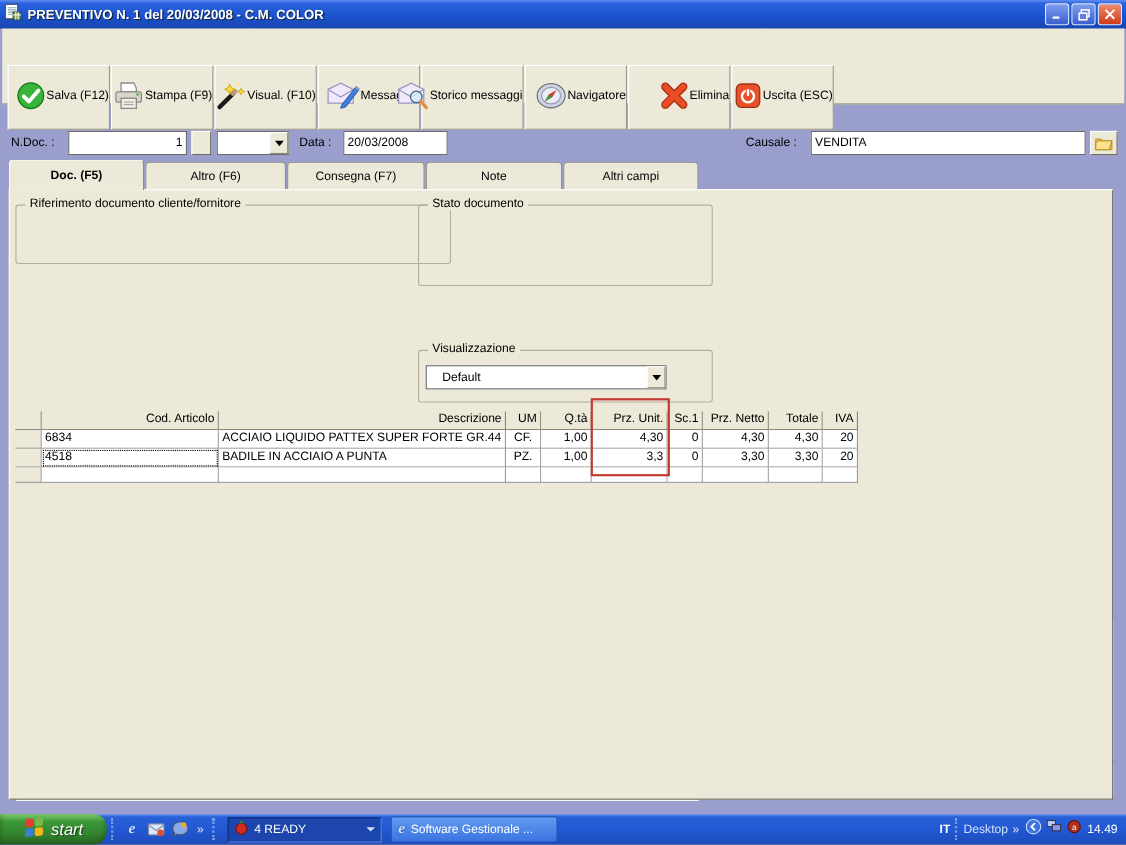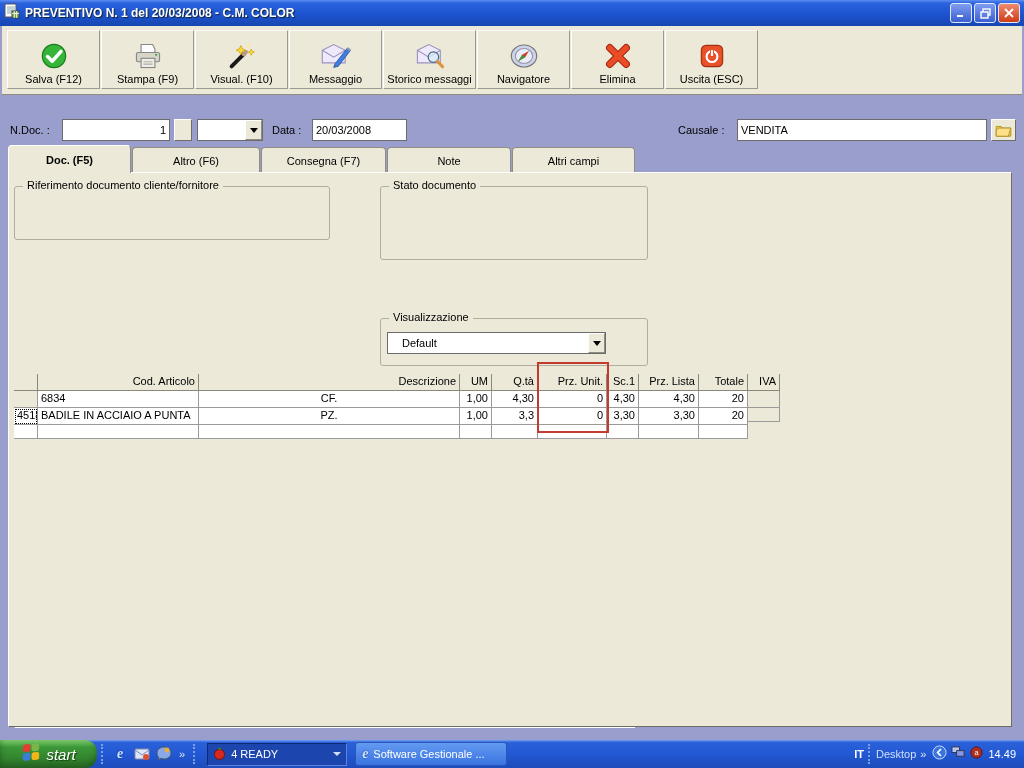--- a/index.html
+++ b/index.html
@@ -11,21 +11,21 @@
   
   .btn3d{position:absolute;background:#ece9d8;border:1px solid #8f8d7f;border-top-color:#fff;border-left-color:#fff;border-right-color:#6f6d63;border-bottom-color:#6f6d63;display:flex;align-items:center;justify-content:center;cursor:default;}
   .btn3d svg{display:block;}
   
   .titlebar{position:absolute;left:0;top:0;width:1024px;height:26px;background:linear-gradient(180deg,#5e8df2 0%,#2a63dd 12%,#1c53cf 55%,#1746b0 100%);display:flex;align-items:center;padding:0 4px;}
   .titlebar .title{color:#fff;font-weight:bold;font-size:12px;margin-left:5px;text-shadow:1px 1px 1px #123;flex:1;white-space:nowrap;overflow:hidden;}
   .winbtn{width:22px;height:20px;border-radius:3px;margin-left:2px;border:1px solid #dfe8fa;display:flex;align-items:center;justify-content:center;color:#fff;font-size:11px;font-weight:bold;background:linear-gradient(180deg,#7f9df0,#3a5fd0);}
   .winbtn.close{background:linear-gradient(180deg,#ef8b70,#cf3c16);}
   
   .toolbar{position:absolute;left:2px;top:26px;width:1020px;height:69px;background:#ece9d8;border-bottom:1px solid #8f8d7f;display:flex;align-items:flex-start;padding:4px 0 0 5px;}
-  .tbtn{width:93px;height:59px;background:#ece9d8;border:1px solid #9c9a8c;border-top-color:#fff;border-left-color:#fff;margin-right:1px;display:flex;flex-direction:column;align-items:center;justify-content:flex-end;padding-bottom:3px;}
+  .tbtn{width:93px;height:59px;background:#ece9d8;border:1px solid #9c9a8c;border-top-color:#fff;border-left-color:#fff;margin-right:1px;display:flex;flex-direction:row;align-items:center;justify-content:flex-end;padding-bottom:3px;margin-top:29px;}
   .tbtn .ticon{height:34px;display:flex;align-items:center;}
   .tbtn .tlabel{font-size:11px;color:#000;white-space:nowrap;}
   
   .tab{position:absolute;top:147px;height:26px;background:#ece9d8;border:1px solid #8f8d7f;border-bottom:none;border-radius:4px 4px 0 0;display:flex;align-items:center;justify-content:center;font-size:11px;}
   .tab.active{font-weight:bold;height:28px;top:145px;z-index:3;border-top-color:#fff;border-left-color:#fff;}
   .page{position:absolute;left:8px;top:172px;width:1004px;height:555px;background:#ece9d8;border:1px solid #6f6d63;border-top-color:#fff;border-left-color:#fff;z-index:2;}
   .groupbox{position:absolute;border:1px solid #b2ae9e;border-radius:3px;z-index:3;}
   .glegend{position:absolute;top:-8px;left:8px;background:#ece9d8;padding:0 4px;font-size:11px;white-space:nowrap;}
   .z3{z-index:3;}
   
@@ -225,21 +225,21 @@
     </div>
   <div class="tab" style="left:387px;width:124px;">
       <span>Note</span>
     </div>
   <div class="tab" style="left:512px;width:123px;">
       <span>Altri campi</span>
     </div>
 
   <div class="page"></div>
 
-  <div class="groupbox" style="left:14px;top:186px;width:316px;height:54px;">
+  <div class="groupbox" style="left:14px;top:186px;width:396px;height:54px;">
     <span class="glegend">Riferimento documento cliente/fornitore</span>
   </div>
   <span class="lbl" style="left:22px;top:208px;">Num.:</span>
   <input class="inp" style="left: 64px; top: 203px; width: 142px; height: 24px;">
   <span class="lbl" style="left:216px;top:208px;">Data :</span>
   <input class="inp" style="left: 254px; top: 203px; width: 104px; height: 24px;">
 
   <span class="lbl" style="left:56px;top:252px;">Agente :</span>
   <input class="inp" style="left: 104px; top: 247px; width: 238px; height: 22px;">
   <div class="btn3d" style="left:346px;top:246px;width:25px;height:23px;">
@@ -366,26 +366,27 @@
 
   <div class="tablebg"></div>
   <div class="grid">
     <div class="h"></div>
     <div class="h">Cod. Articolo</div>
     <div class="h">Descrizione</div>
     <div class="h">UM</div>
     <div class="h">Q.tà</div>
     <div class="h">Prz. Unit.</div>
     <div class="h">Sc.1</div>
-    <div class="h">Prz. Lista</div>
+    <div class="h">Prz. Netto</div>
     <div class="h">Totale</div>
     <div class="h">IVA</div>
 
     <div class="sel"></div>
     <div class="c">6834</div>
+    <div class="c">ACCIAIO LIQUIDO PATTEX SUPER FORTE GR.44</div>
     <div class="c ctr">CF.</div>
     <div class="c num">1,00</div>
     <div class="c num">4,30</div>
     <div class="c num">0</div>
     <div class="c num">4,30</div>
     <div class="c num">4,30</div>
     <div class="c num">20</div>
 
     <div class="sel"></div>
     <div class="c dotted-sel">4518</div>

